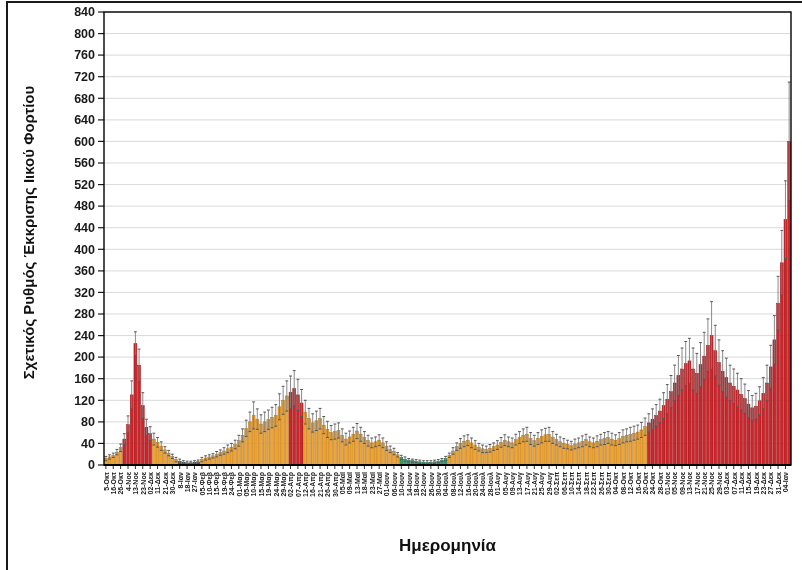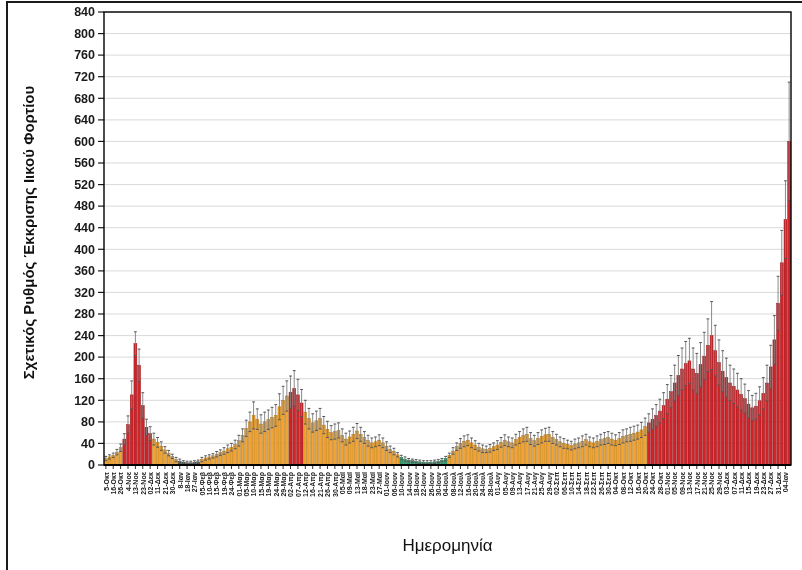--- a/index.html
+++ b/index.html
@@ -4,21 +4,21 @@
 <style>
   html,body{margin:0;padding:0;background:#fff;}
   .figure{position:relative;width:802px;height:570px;background:#fff;overflow:hidden;
           font-family:"Liberation Sans",sans-serif;}
   .frame{position:absolute;left:6px;top:1px;right:0;bottom:0;
          border-top:2px solid #1a1a1a;border-left:2px solid #1a1a1a;pointer-events:none;}
   .chart-svg-wrap{position:absolute;left:0;top:0;width:802px;height:570px;}
   .y-title{position:absolute;left:-132px;top:224px;width:320px;text-align:center;
            transform:rotate(-90deg);font-size:15px;font-weight:bold;color:#111;}
   .x-title{position:absolute;left:104px;top:536px;width:687px;text-align:center;
-           font-size:17px;font-weight:normal;color:#111;}
+           font-size:17px;font-weight:bold;color:#111;}
   text.ytick{font-family:"Liberation Sans",sans-serif;font-size:12.5px;font-weight:600;fill:#1a1a1a;}
   text.xtick{font-family:"Liberation Sans",sans-serif;font-size:7px;font-weight:700;fill:#1a1a1a;}
 </style>
 </head>
 <body>
 
 <div class="figure">
   <div class="frame"></div>
   <div class="chart-svg-wrap" id="chart"><svg width="802" height="570" xmlns="http://www.w3.org/2000/svg">
         <line x1="104" x2="791" y1="443.4" y2="443.4" stroke="#d9d9d9" stroke-width="1"></line>

